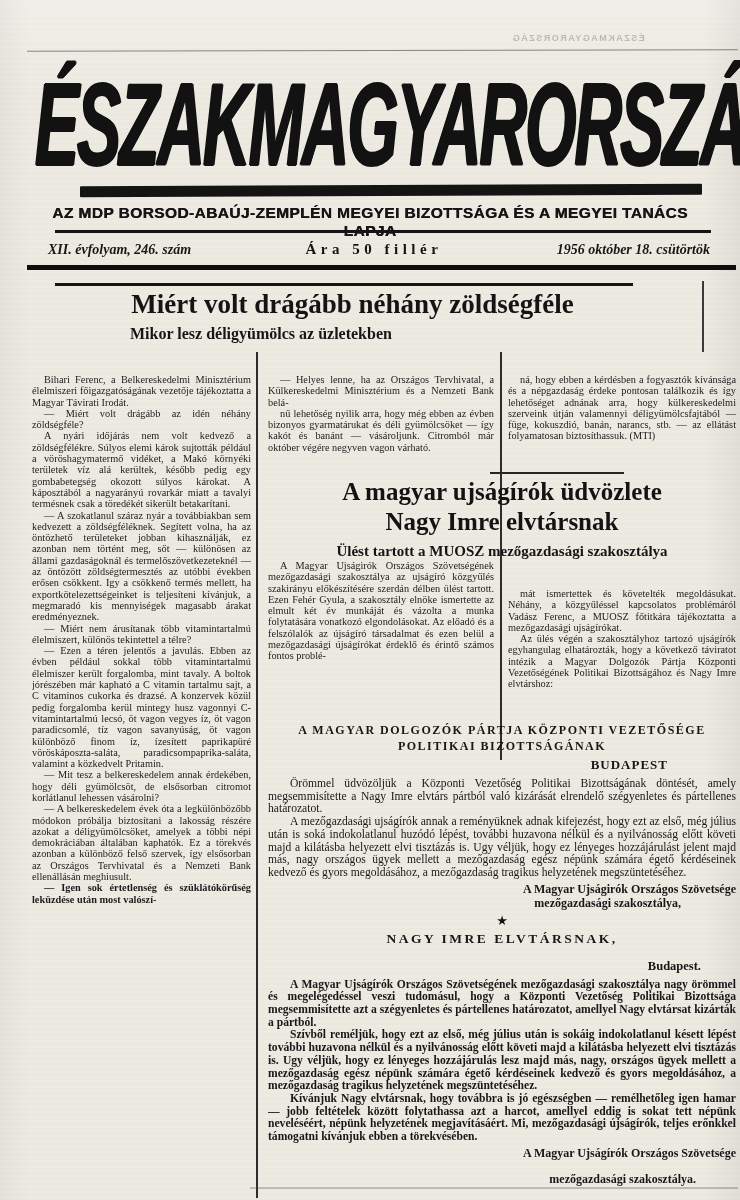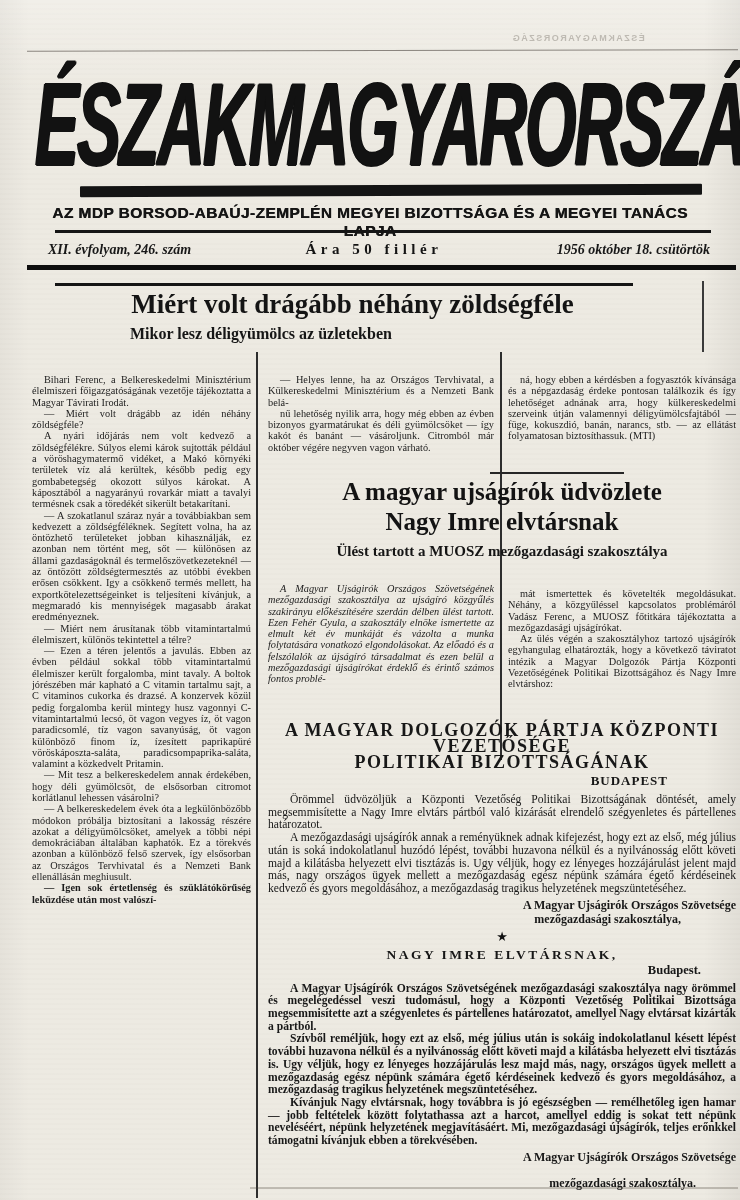--- a/index.html
+++ b/index.html
@@ -51,34 +51,34 @@
   .col p{margin:0;text-indent:12px;}
   .a1c1{left:32px;top:353px;width:219px;height:845px;}
   .a1c2{left:268px;top:353px;width:226px;height:122px;}
   .a1c3{left:508px;top:353px;width:228px;height:119px;}
   .boldp{font-weight:700;}
   .mti-rule{left:490px;top:472px;width:134px;height:2px;background:#262626;}
   
   .headline2{left:268px;top:477px;width:468px;text-align:center;font-weight:700;font-size:25px;line-height:30px;color:#131313;}
   .headline2 span{display:block;}
   .subhead2{left:268px;top:543px;width:468px;text-align:center;font-weight:700;font-size:15px;color:#151515;}
-  .a2c1{left:268px;top:562px;width:226px;height:193px;font-style:italic;}
+  .a2c1{left:268px;top:539px;width:226px;height:193px;}
   .a2c2{left:508px;top:567px;width:228px;height:193px;}
   
   .telegram{left:268px;top:722px;width:468px;color:#171717;}
-  .addr{ text-align:center;font-weight:700;font-size:18px;letter-spacing:1.5px;line-height:16px;}
+  .addr{ text-align:center;font-weight:700;font-size:12px;letter-spacing:1.5px;line-height:16px;}
   .city1{text-align:right;padding-right:68px;font-weight:700;font-size:13px;letter-spacing:1px;margin-top:3px;}
   .tg-p{font-size:11.6px;line-height:12.7px;text-align:justify;text-indent:22px;margin:0;}
   .tg-first{margin-top:5px;}
   .sig{text-align:right;font-weight:700;font-size:12px;line-height:14px;margin-top:2px;}
   .sig .l2{padding-right:55px;}
   .sig2 .l2{padding-right:40px;margin-top:12px;}
   .star{text-align:center;font-size:13px;line-height:15px;margin-top:3px;color:#111;}
   .addr3{text-align:center;font-weight:700;font-size:13.5px;letter-spacing:2.5px;margin-top:3px;}
-  .city2{text-align:right;padding-right:35px;font-weight:700;font-size:12.5px;margin-top:0;}
+  .city2{text-align:right;padding-right:35px;font-weight:700;font-size:12.5px;margin-top:12px;}
   .bottom-smudge{left:250px;top:1187px;width:488px;height:2px;background:rgba(72,64,54,.28);}
 </style>
 </head>
 <body>
 
 <div class="paper">
 
   <div class="abs bleed">ÉSZAKMAGYARORSZÁG</div>
   <div class="abs topline"></div>
   <div class="abs mast-title">ÉSZAKMAGYARORSZÁG</div>

